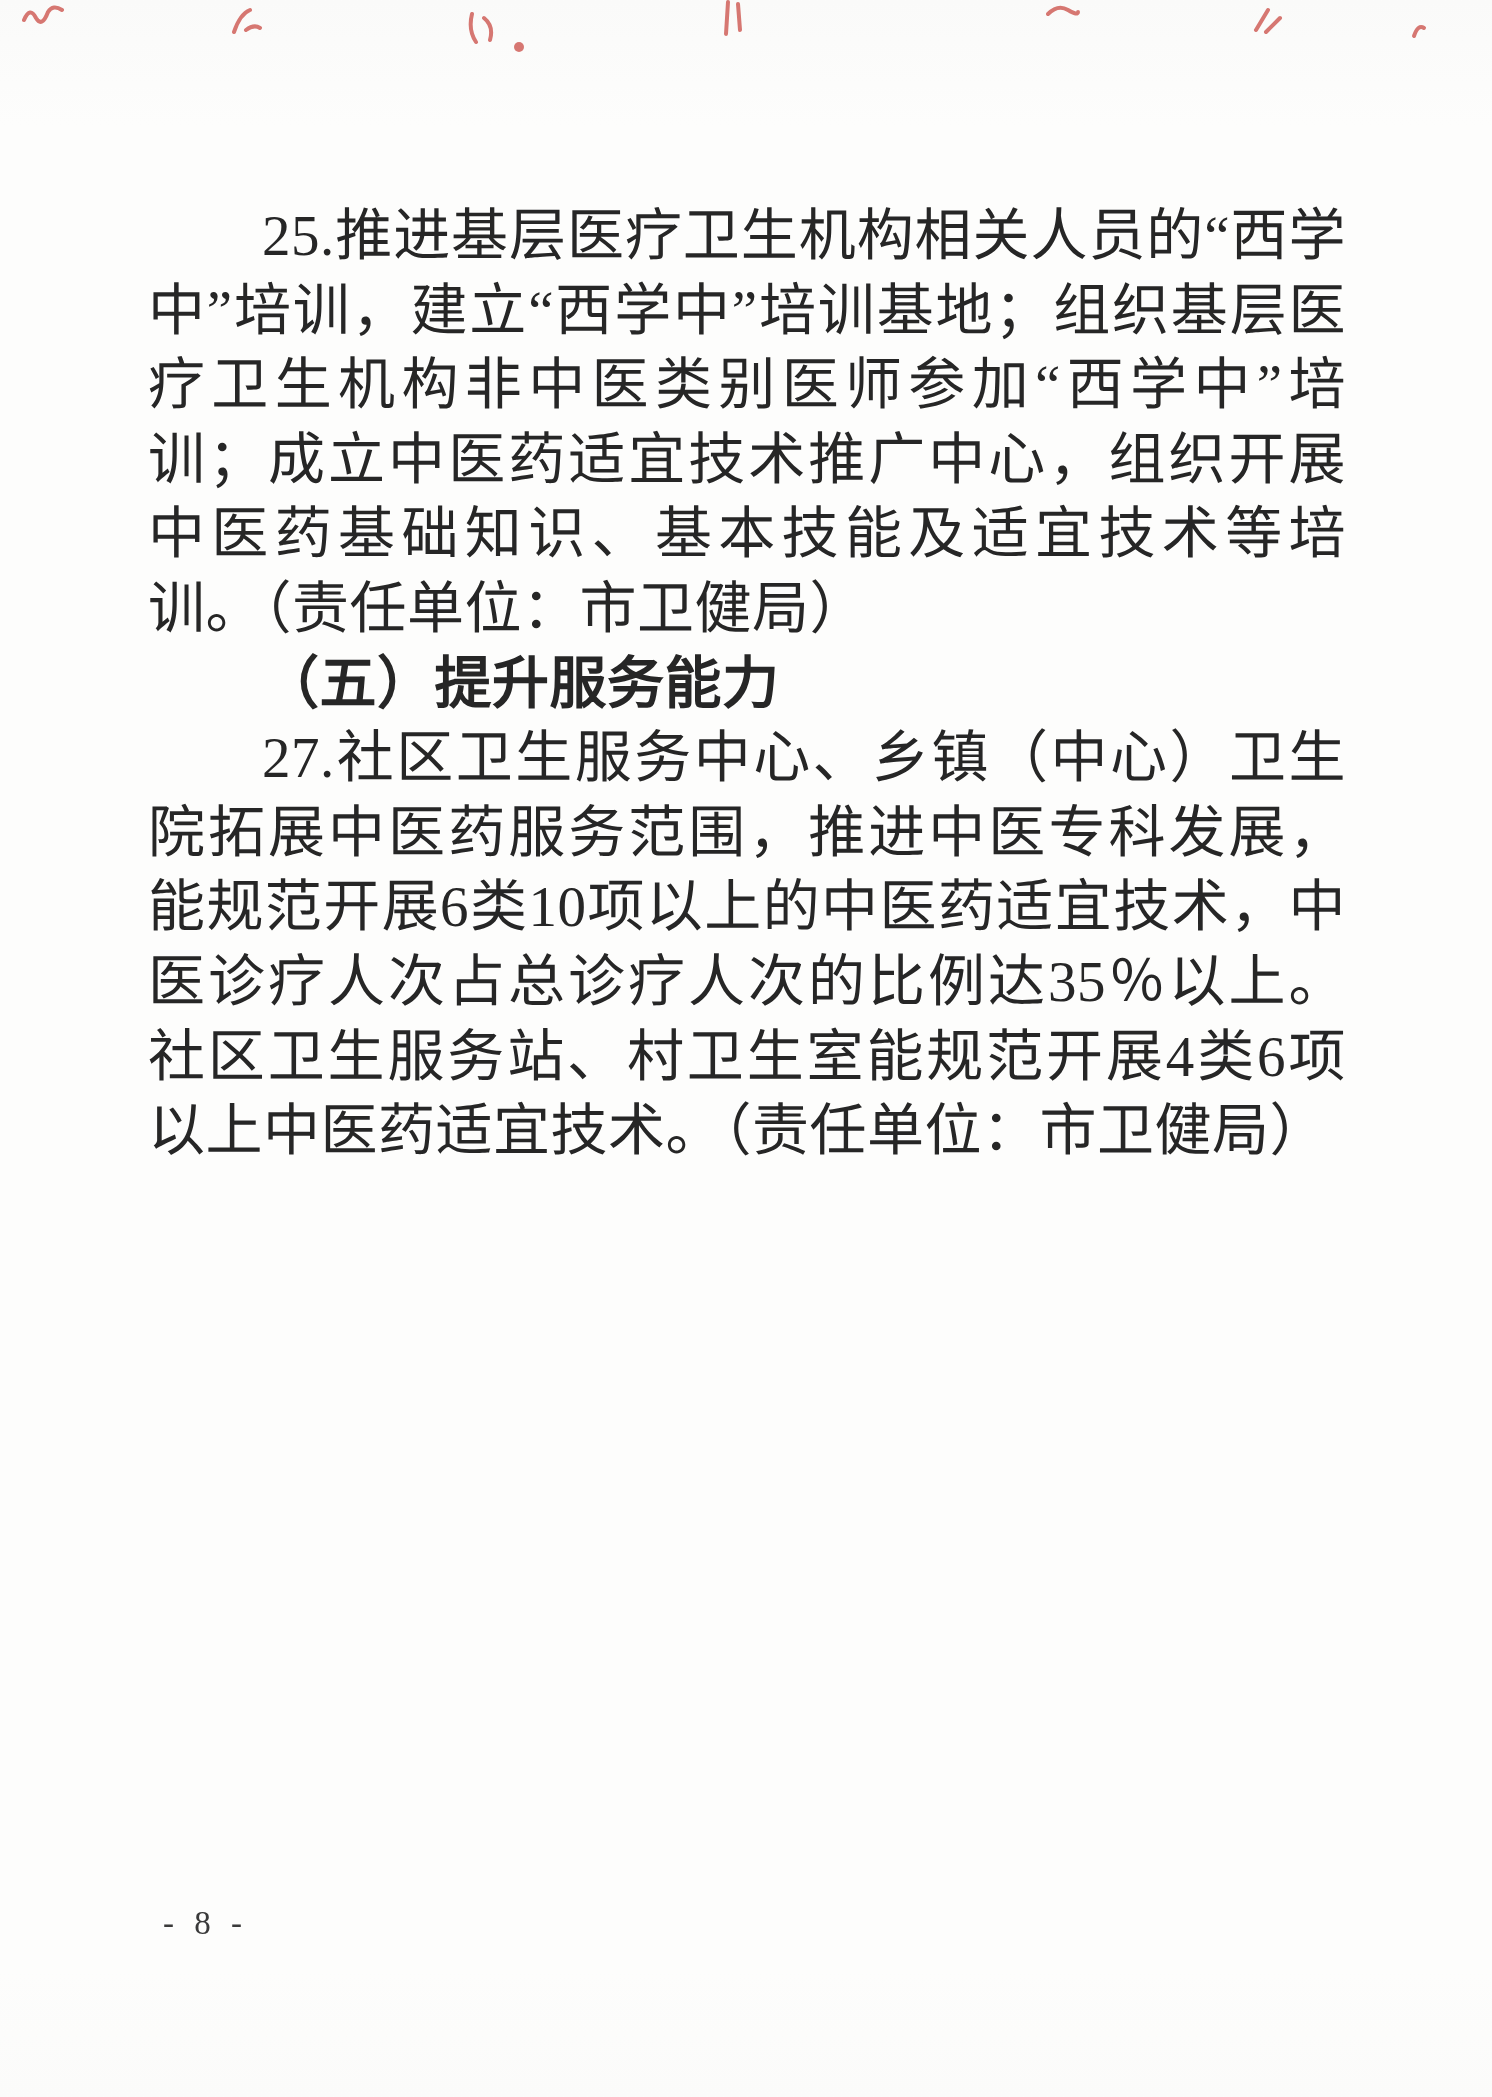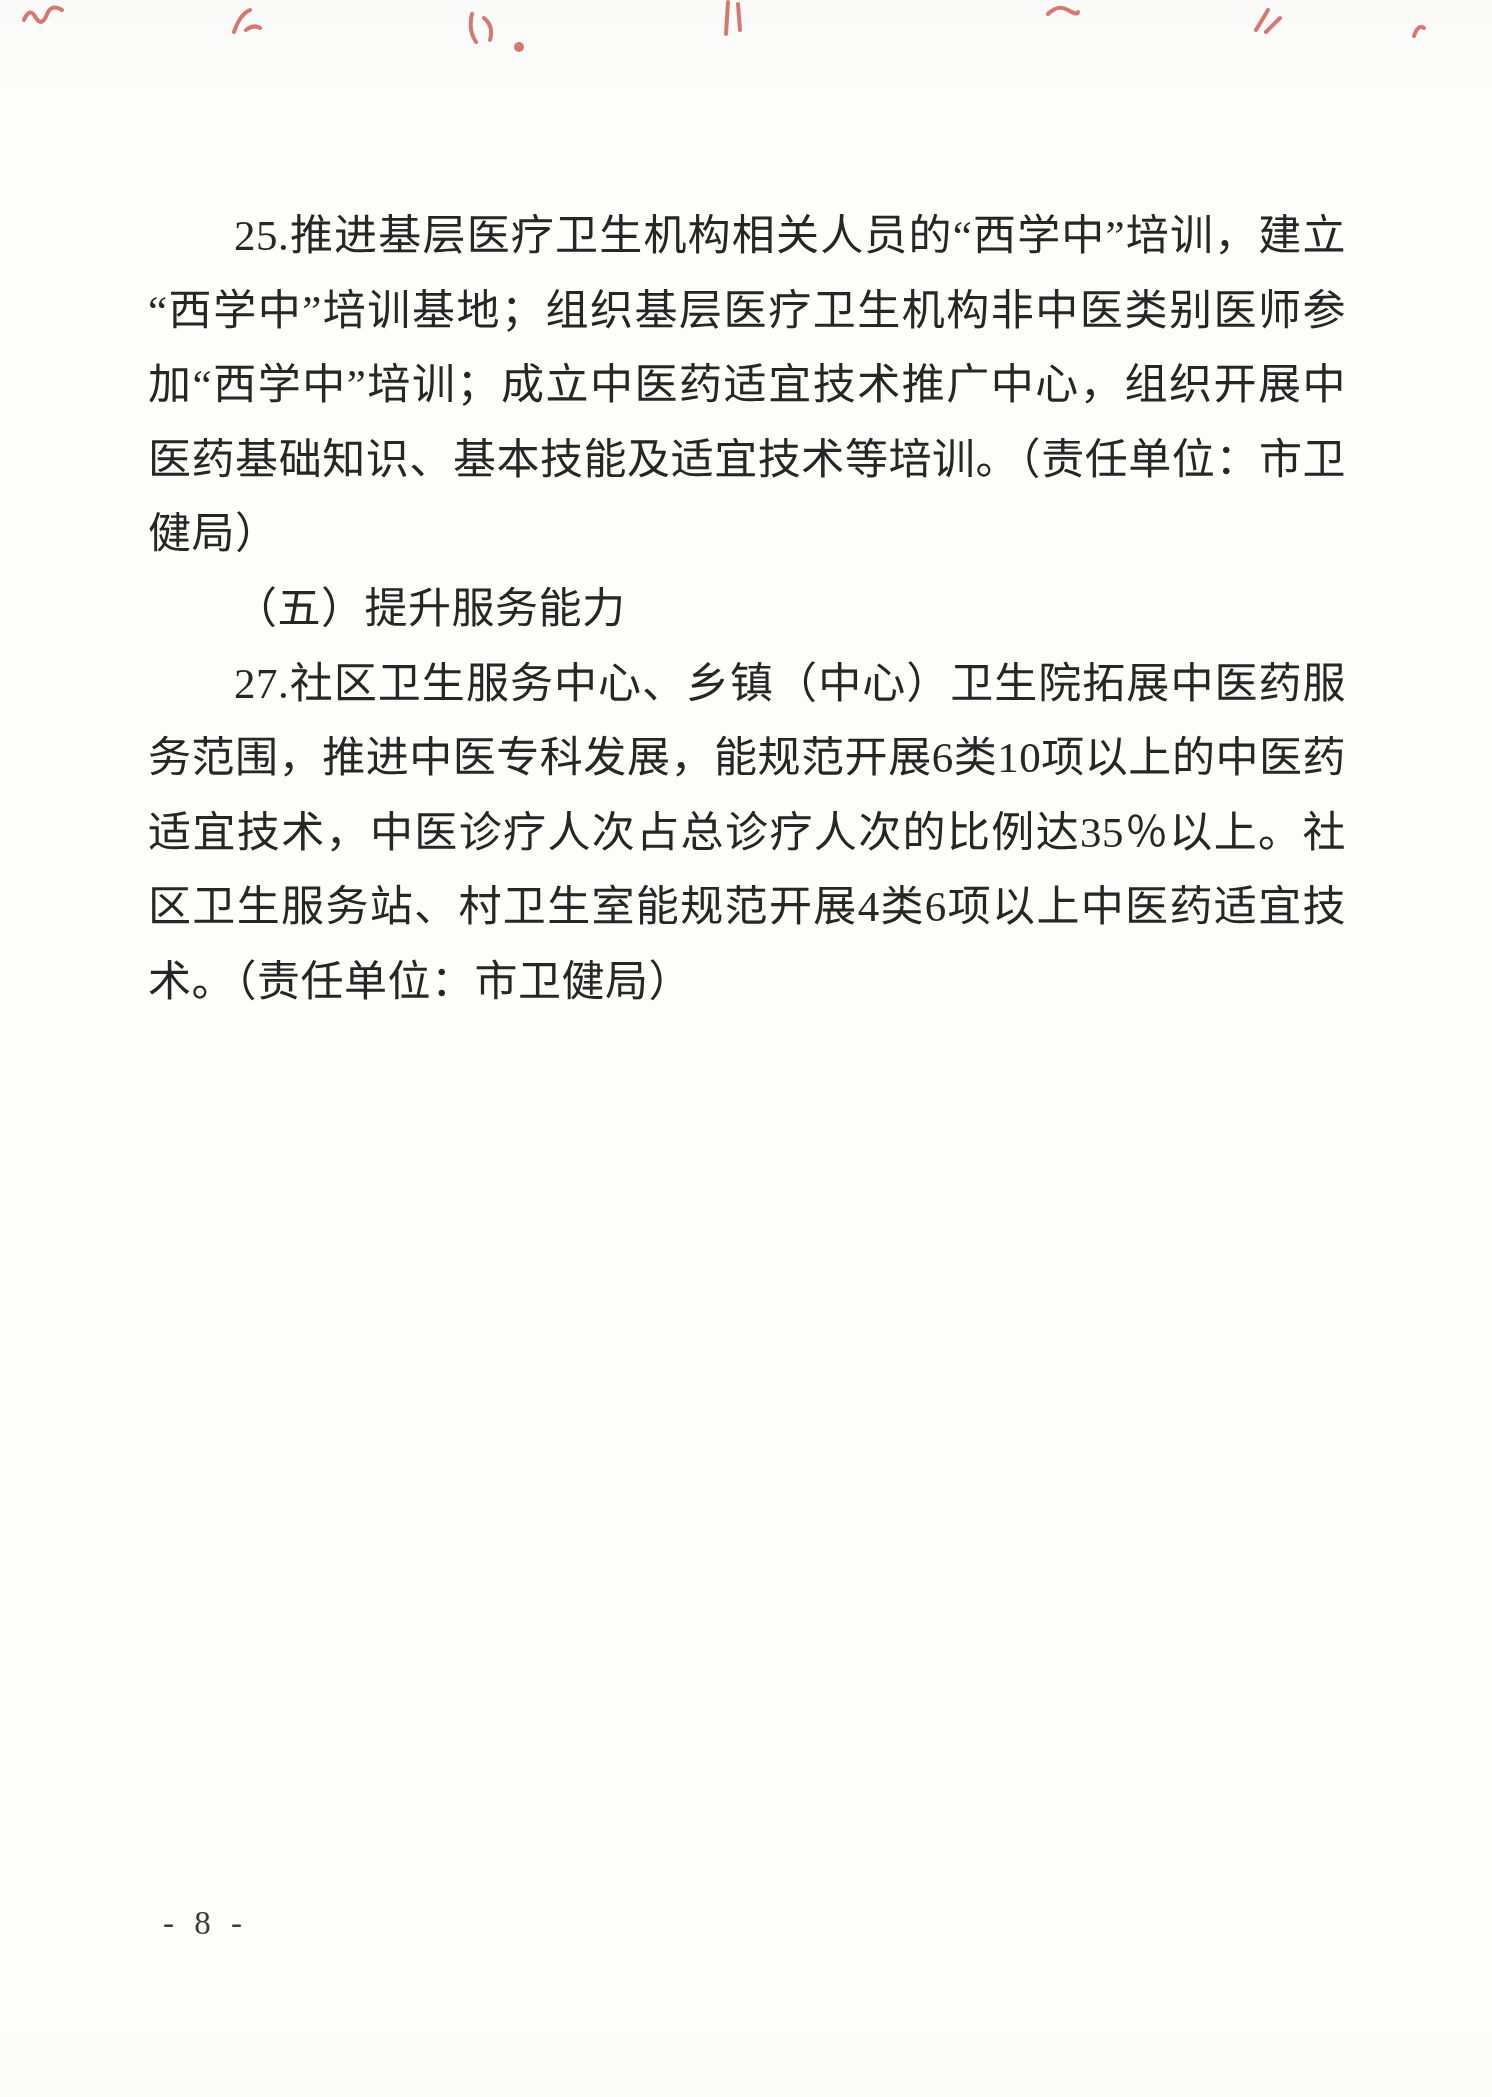--- a/index.html
+++ b/index.html
@@ -24,31 +24,31 @@
   
   .spk{position:absolute;opacity:.72;}
   .body-text{
     position:absolute;
     left:148px;
     top:199px;
     width:1198px;
   }
   .para, .heading{
     margin:0;
-    font-size:43px;
+    font-size:57px;
     line-height:74.6px;
     letter-spacing:.5px;
     text-indent:2em;
     text-align:justify;
     text-justify:inter-character;
     font-weight:400;
     word-break:break-all;
   }
   .heading{
-    font-weight:400;
+    font-weight:700;
     text-align:left;
   }
   .page-footer{
     position:absolute;
     left:163px;
     top:1903px;
     font-size:33px;
     line-height:40px;
     letter-spacing:6px;
     color:#3a3a3a;

